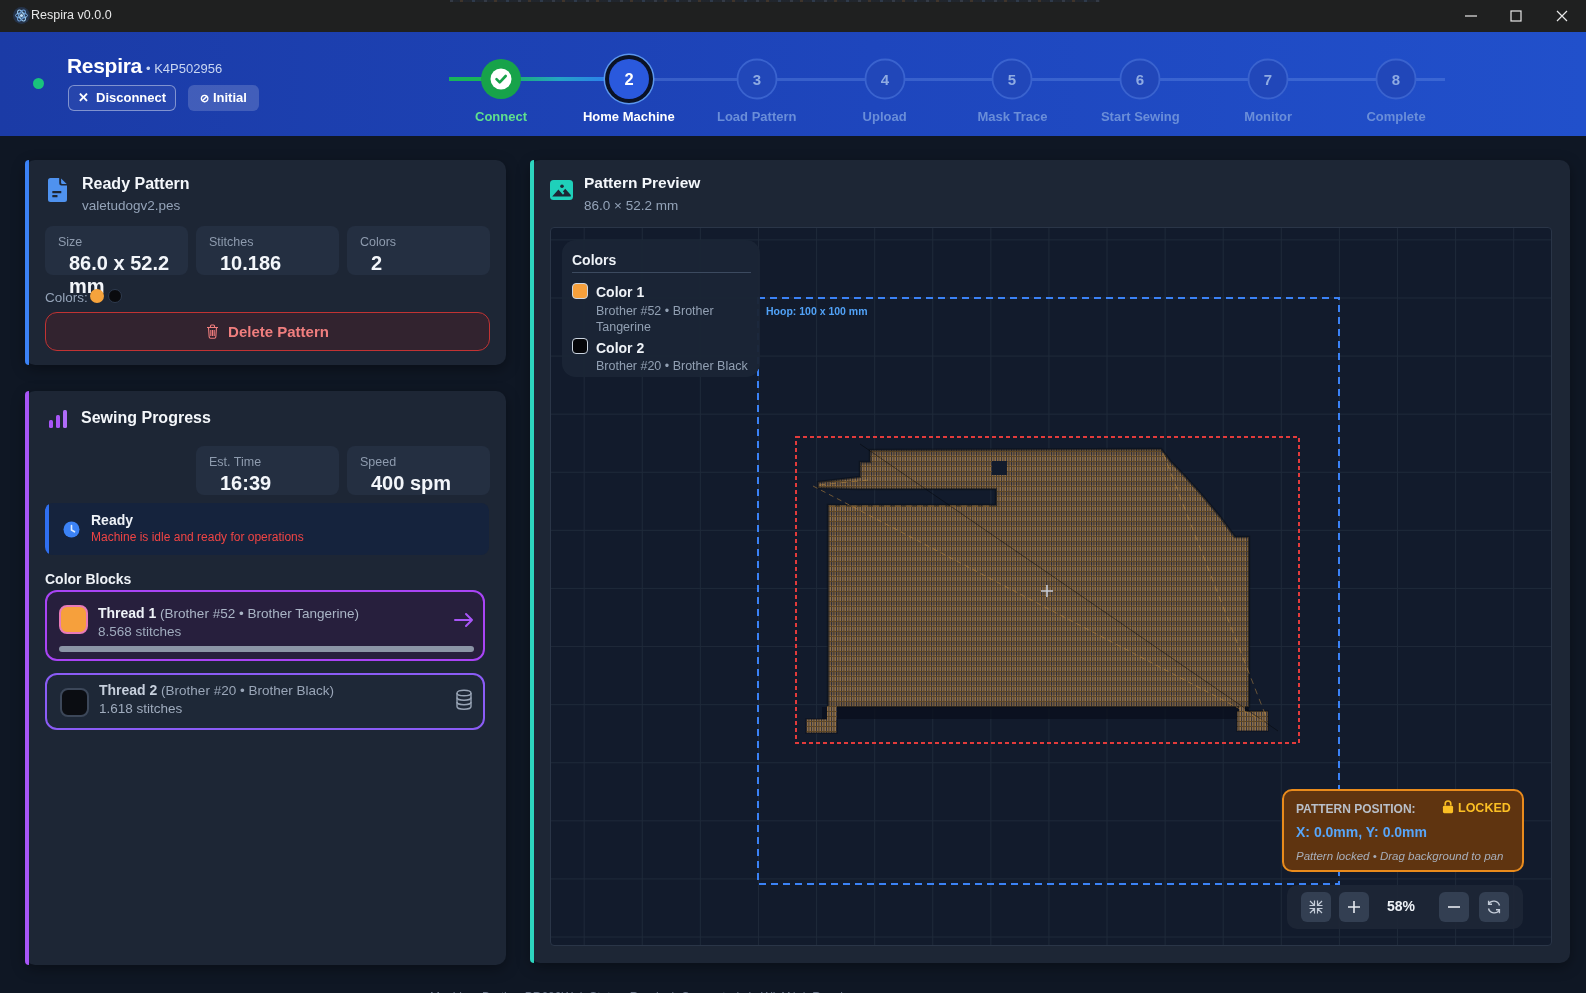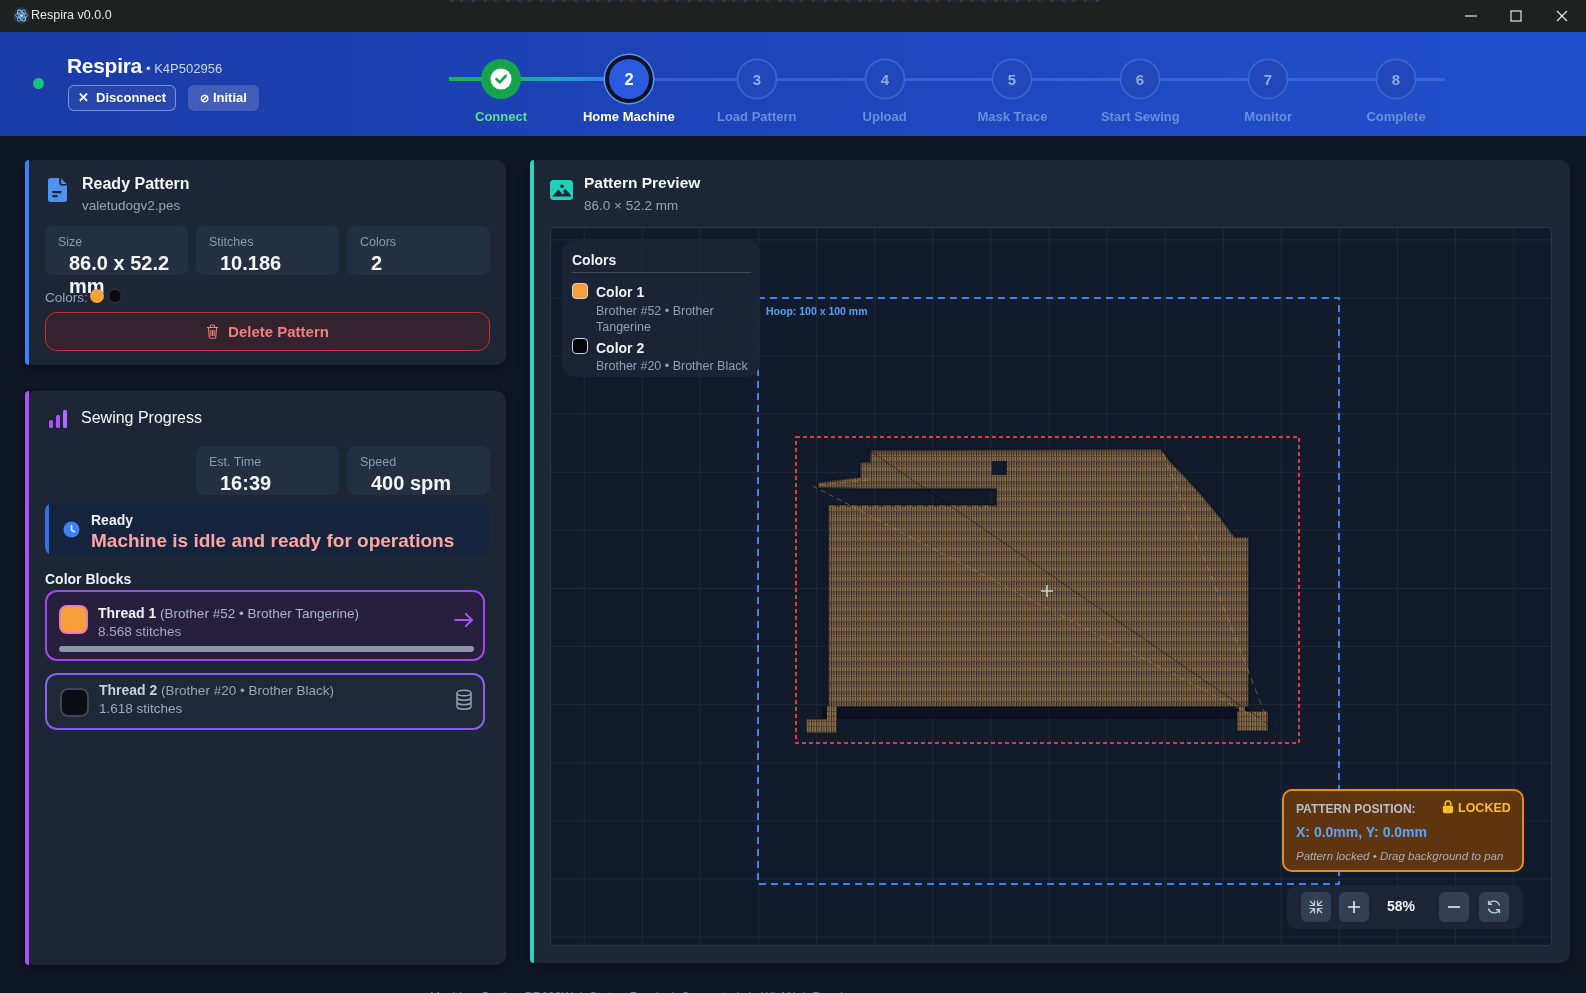--- a/index.html
+++ b/index.html
@@ -133,39 +133,39 @@
       </svg>Delete Pattern</div>
 </div>
 
 <div class="card" style="left:25px;top:391px;width:481px;height:574px;">
   <div class="lborder" style="background:#a855f7;"></div>
   <svg class="abs" style="left:23px;top:16px" width="20" height="24" viewBox="0 0 20 20">
     <rect x="1" y="11" width="4" height="8" rx="1.5" fill="#a855f7"></rect>
     <rect x="8" y="6" width="4" height="13" rx="1.5" fill="#a855f7"></rect>
     <rect x="15" y="1" width="4" height="18" rx="1.5" fill="#b06cf8"></rect>
   </svg>
-  <div class="abs" style="left:56px;top:18px;font-size:16px;font-weight:normal;color:#f4f7fb;">Sewing Progress</div>
+  <div class="abs" style="left:56px;top:18px;font-size:16px;font-weight:bold;color:#f4f7fb;">Sewing Progress</div>
   <div class="statbox" style="left:171px;top:55px;width:143px;height:49px;">
       <div class="lbl">Est. Time</div>
       <div class="val">16:39</div>
     </div>
   <div class="statbox" style="left:322px;top:55px;width:143px;height:49px;">
       <div class="lbl">Speed</div>
       <div class="val">400 spm</div>
     </div>
   <div class="abs" style="left:20px;top:180px;font-size:14px;font-weight:bold;color:#eef2f7;">Color Blocks</div>
 
   <div class="abs" style="left:20px;top:112px;width:444px;height:52px;background:#15233d;border-radius:8px;overflow:hidden;">
     <div class="abs" style="left:0;top:0;bottom:0;width:4px;background:#2f6ff0;"></div>
     <svg class="abs" style="left:18px;top:18px" width="17" height="17" viewBox="0 0 17 17">
         <circle cx="8.5" cy="8.5" r="8" fill="#3b82f6"></circle>
         <path d="M8.5 4.5 V9 L11.5 10.8" stroke="#dbeafe" stroke-width="1.6" fill="none" stroke-linecap="round"></path>
       </svg>
     <div class="abs" style="left:46px;top:9px;font-size:14px;font-weight:bold;color:#eef2f7;">Ready</div>
-    <div class="abs" style="left:46px;top:27px;font-size:19px;color:#fca5a5;font-weight:bold;">Machine is idle and ready for operations</div>
+    <div class="abs" style="left:46px;top:27px;font-size:12px;color:#ef4444;">Machine is idle and ready for operations</div>
   </div>
 
   <div class="abs" style="left:20px;top:199px;width:440px;height:71px;border:2px solid #a944f5;border-radius:12px;background:#271f3d;">
     <div class="abs" style="left:12px;top:13px;width:29px;height:29px;border-radius:8px;background:#f6a03c;border:2px solid #e87ab8;"></div>
     <div class="abs" style="left:51px;top:13px;font-size:13.5px;color:#aab5c6;"><span style="font-weight:bold;color:#eef2f7;font-size:14px;">Thread 1</span> (Brother #52 • Brother Tangerine)</div>
     <div class="abs" style="left:51px;top:32px;font-size:13.5px;color:#9fabbd;">8.568 stitches</div>
     <svg class="abs" style="left:406px;top:19px" width="22" height="18" viewBox="0 0 22 18">
         <path d="M2 9 H19 M13 3 L19 9 L13 15" fill="none" stroke="#a855f7" stroke-width="2" stroke-linecap="round" stroke-linejoin="round"></path>
       </svg>
     <div class="abs" style="left:12px;top:54px;width:415px;height:6px;border-radius:3px;background:#8b95a6;"></div>

